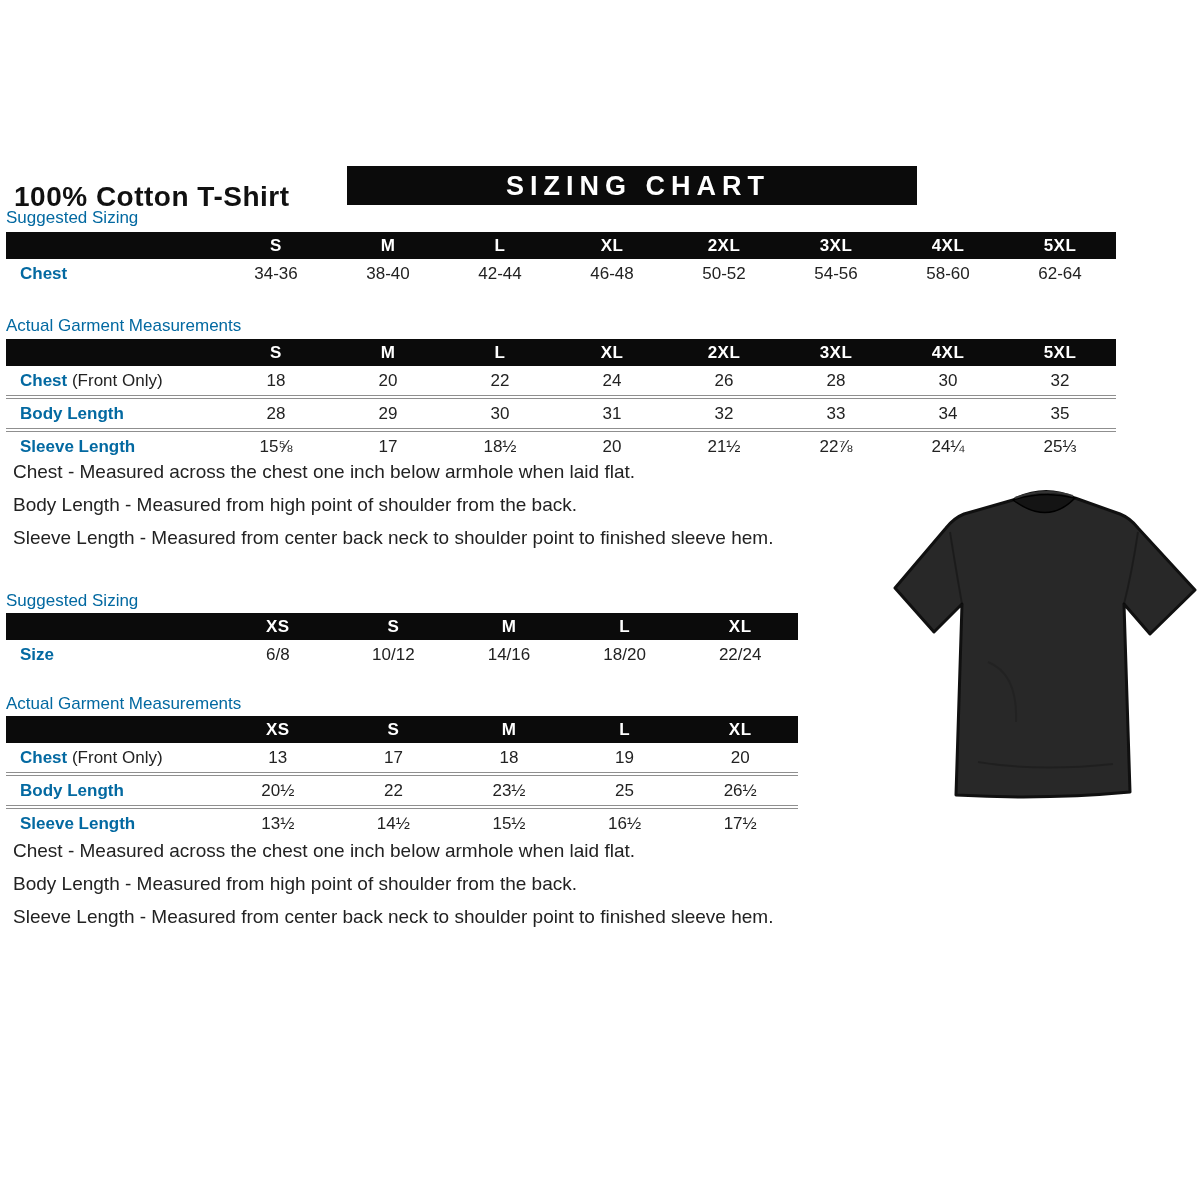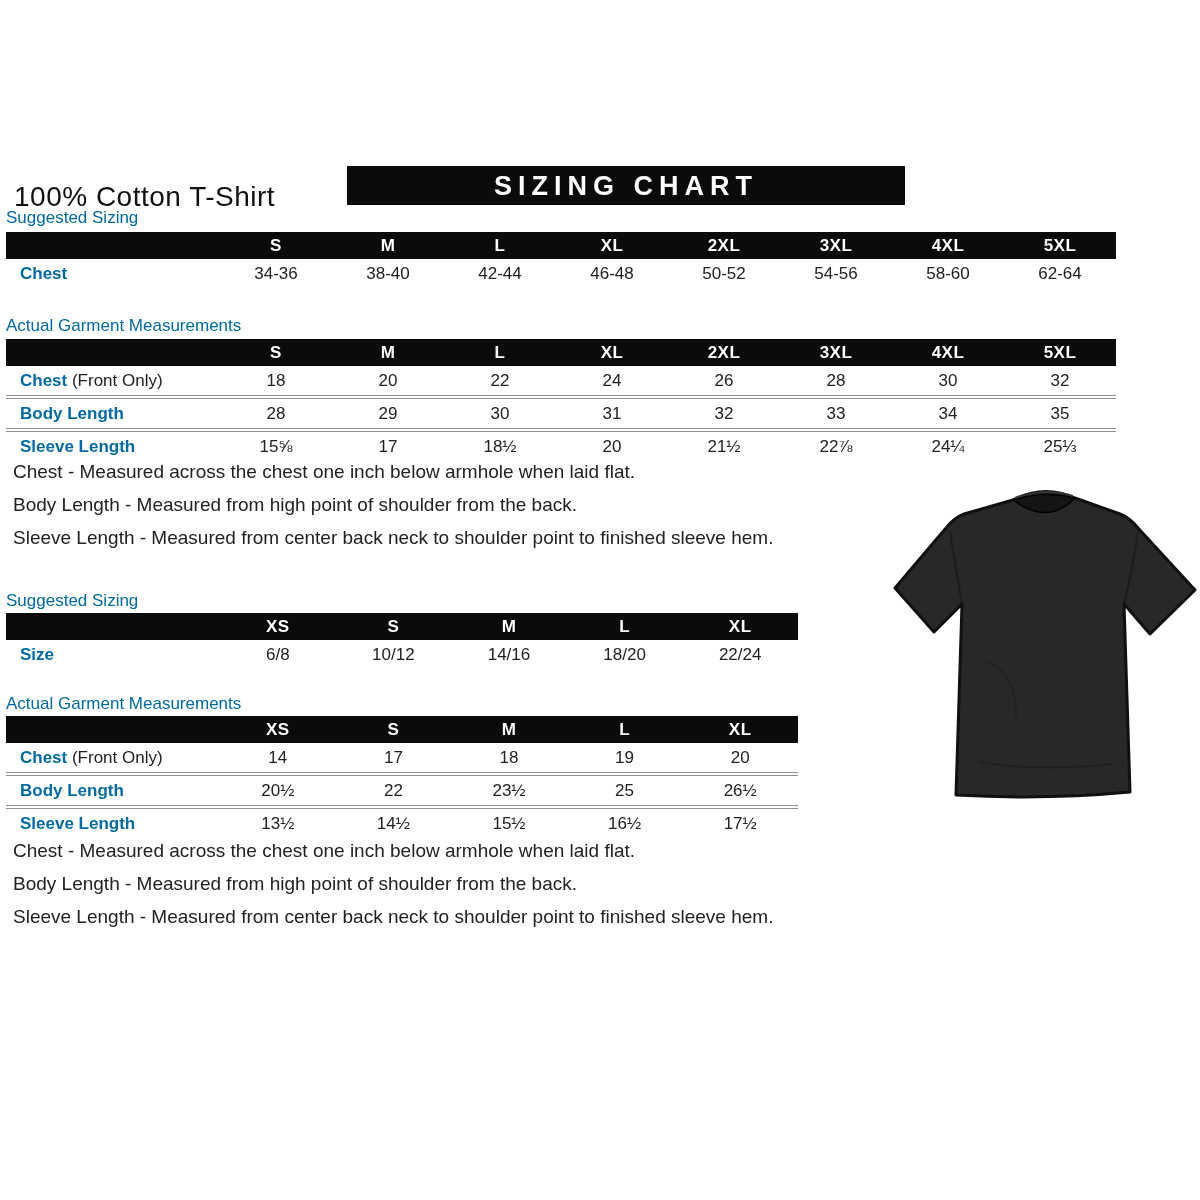--- a/index.html
+++ b/index.html
@@ -8,28 +8,28 @@
     width:1200px;height:1200px;
     background:#ffffff;
     font-family:"Liberation Sans", sans-serif;
     color:#1a1a1a;
     overflow:hidden;
   }
   .abs{position:absolute;}
 
   .title-main{
     left:14px;top:162px;
-    font-size:28px;font-weight:400;color:#111;
+    font-size:28px;font-weight:700;color:#111;
     letter-spacing:0.5px;
   }
   .banner{
     left:347px;top:166px;width:558px;height:39px;
     background:#0b0b0b;color:#ffffff;
     font-size:27px;font-weight:bold;letter-spacing:6px;
-    text-align:center;line-height:40px;
+    text-align:center;line-height:40px;padding-left:12px;
   }
   .section-label{
     font-size:17px;color:#0369a1;
   }
   .title-youth{
     left:4px;top:544px;
     font-size:28px;font-weight:bold;color:#0d0d0d;
     letter-spacing:0.2px;
   }
 
@@ -198,21 +198,21 @@
           <th>XS</th>
           <th>S</th>
           <th>M</th>
           <th>L</th>
           <th>XL</th>
         </tr>
       </thead>
       <tbody>
         <tr>
           <th class="label-col"><span class="row-label-strong">Chest</span> (Front Only)</th>
-          <td>14</td>
+          <td>13</td>
           <td>17</td>
           <td>18</td>
           <td>19</td>
           <td>20</td>
         </tr>
         <tr>
           <th class="label-col"><span class="row-label-strong">Body Length</span></th>
           <td>20½</td>
           <td>22</td>
           <td>23½</td>

